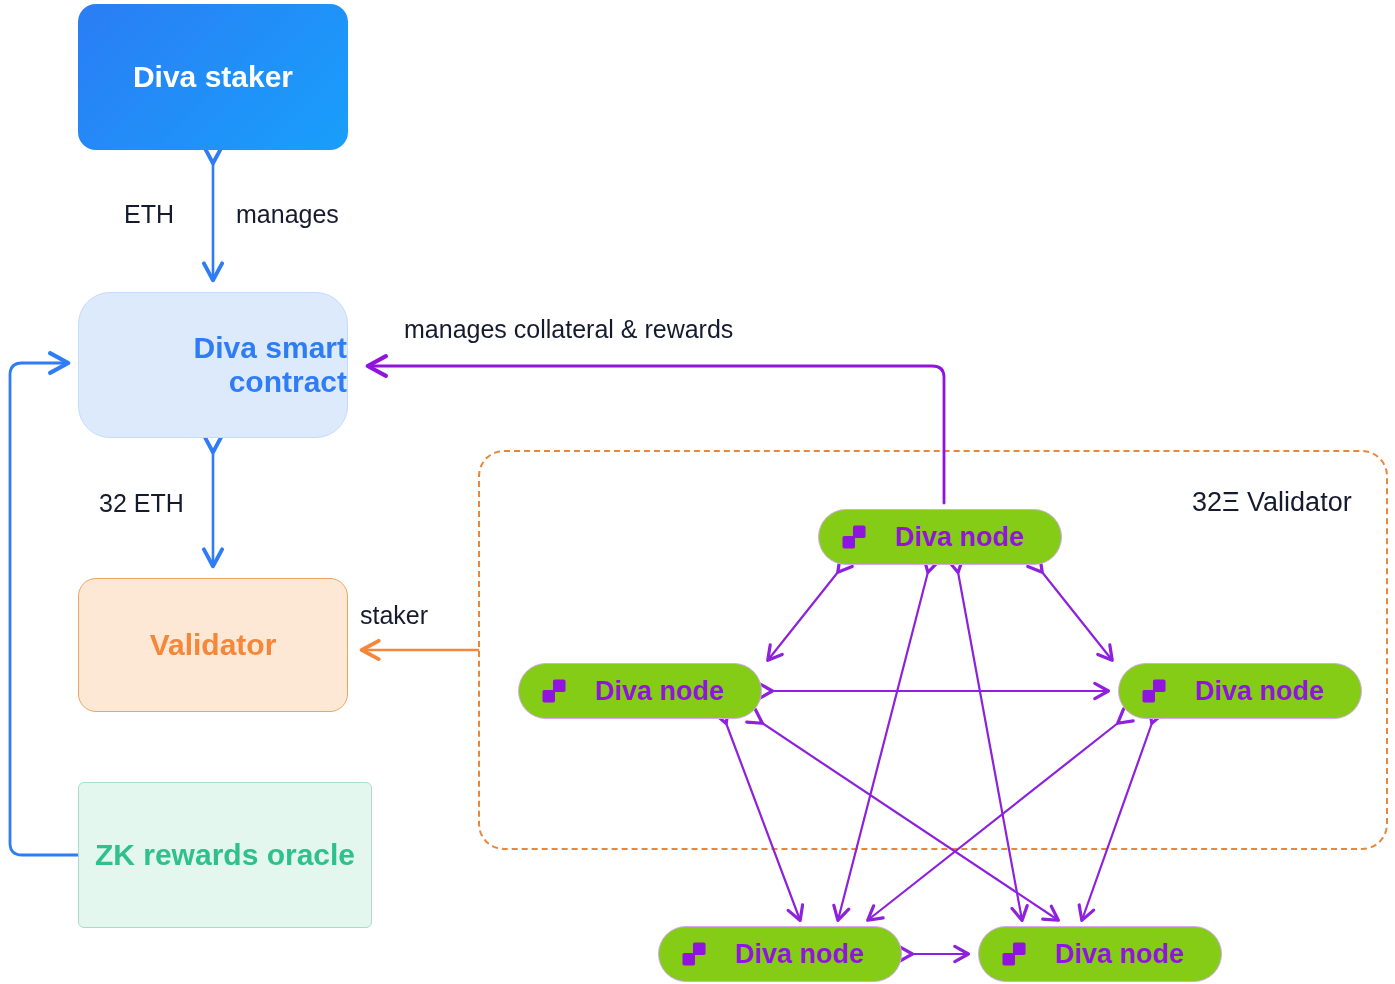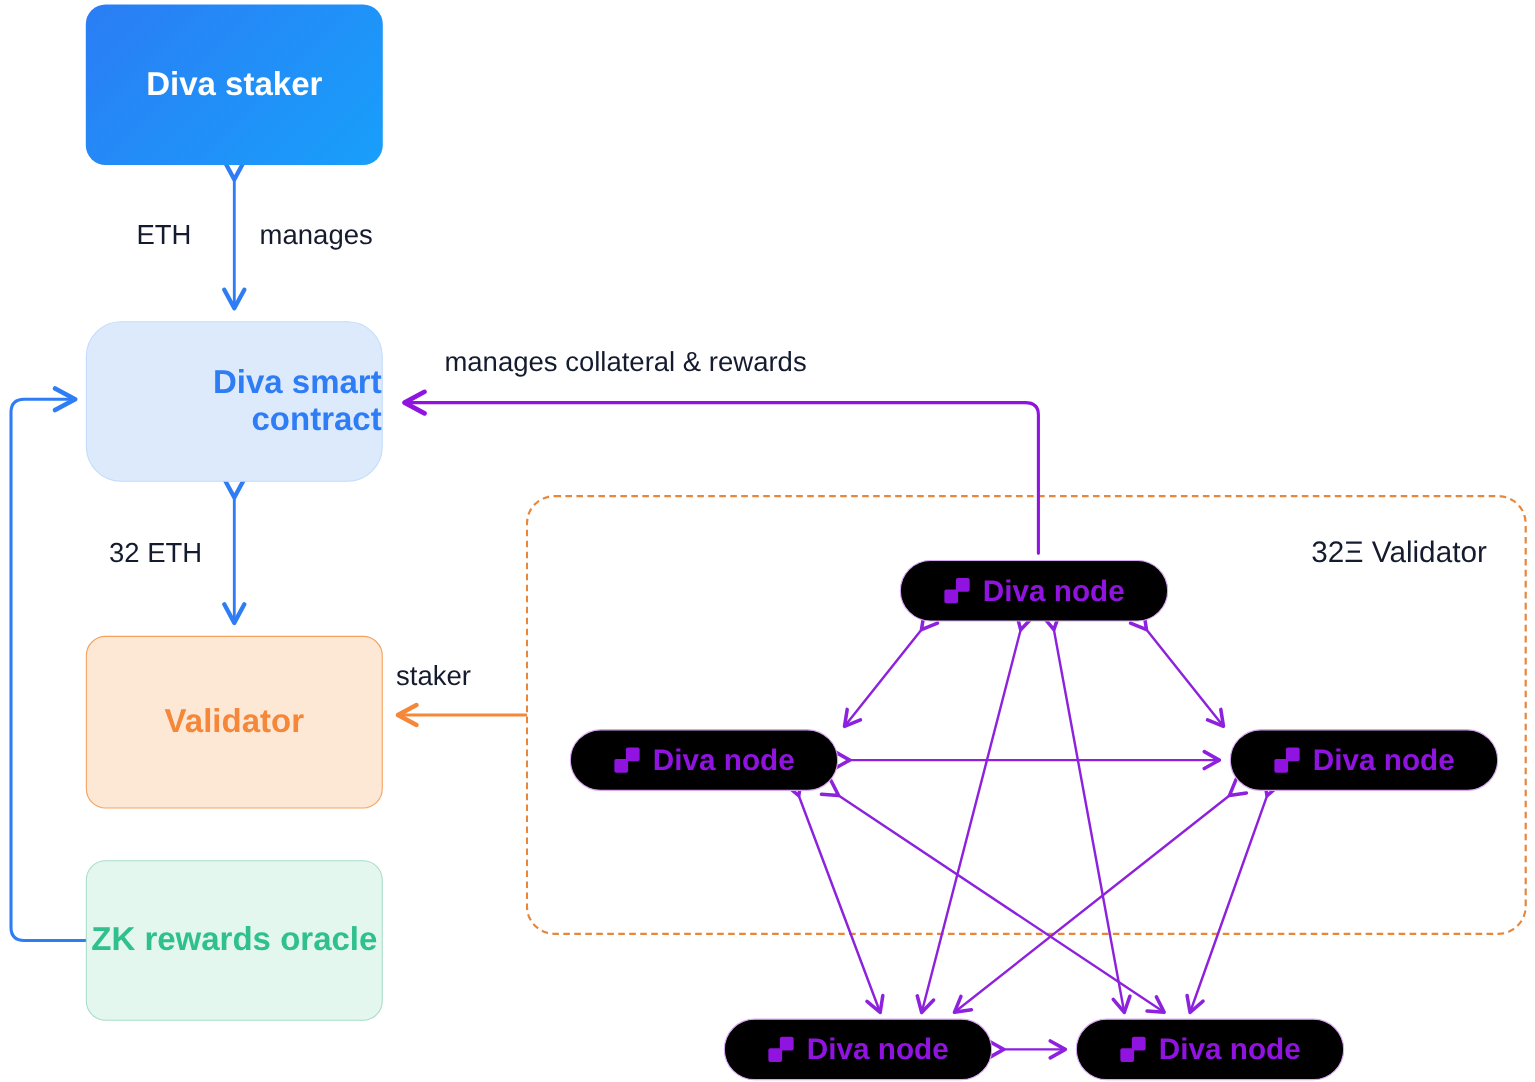--- a/index.html
+++ b/index.html
@@ -45,45 +45,44 @@
   }
   #box-contract {
     left: 78px; top: 292px; width: 270px; height: 146px;
     background: #ddeafc;
     border: 1.5px solid #c3dcfb;
     color: #2f7df5;
     font-size: 30px;
     border-radius: 32px;
   }
   #box-validator {
-    left: 78px; top: 578px; width: 270px; height: 157px;
+    left: 78px; top: 578px; width: 270px; height: 134px;
     background: #fde8d5;
     border: 1.5px solid #f3a35f;
     color: #f4873a;
     font-size: 30px;
     border-radius: 18px;
   }
   #box-oracle {
-    left: 78px; top: 782px; width: 270px; height: 146px;
+    left: 78px; top: 782px; width: 294px; height: 146px;
     background: #e3f7ef;
     border: 1.5px solid #a9ddca;
     color: #2fc08d;
     font-size: 30px;
-    border-radius: 18px;
+    border-radius: 6px;
   }
   .node {
     position: absolute;
     box-sizing: border-box;
     display: flex;
     align-items: center;
-    justify-content: center;
-    gap: 10px;
+    gap: 28px;
     height: 56px;
     border-radius: 28px;
-    background: #000000;
+    background: #84cc16;
     border: 1.6px solid #d9a7f3;
     color: #9013e0;
     font-size: 27px;
     font-weight: bold;
     padding: 0 22px;
     white-space: nowrap;
   }
   #node-top    { left: 818px; top: 509px; width: 244px; }
   #node-left   { left: 518px; top: 663px; width: 244px; }
   #node-right  { left: 1118px; top: 663px; width: 244px; }

